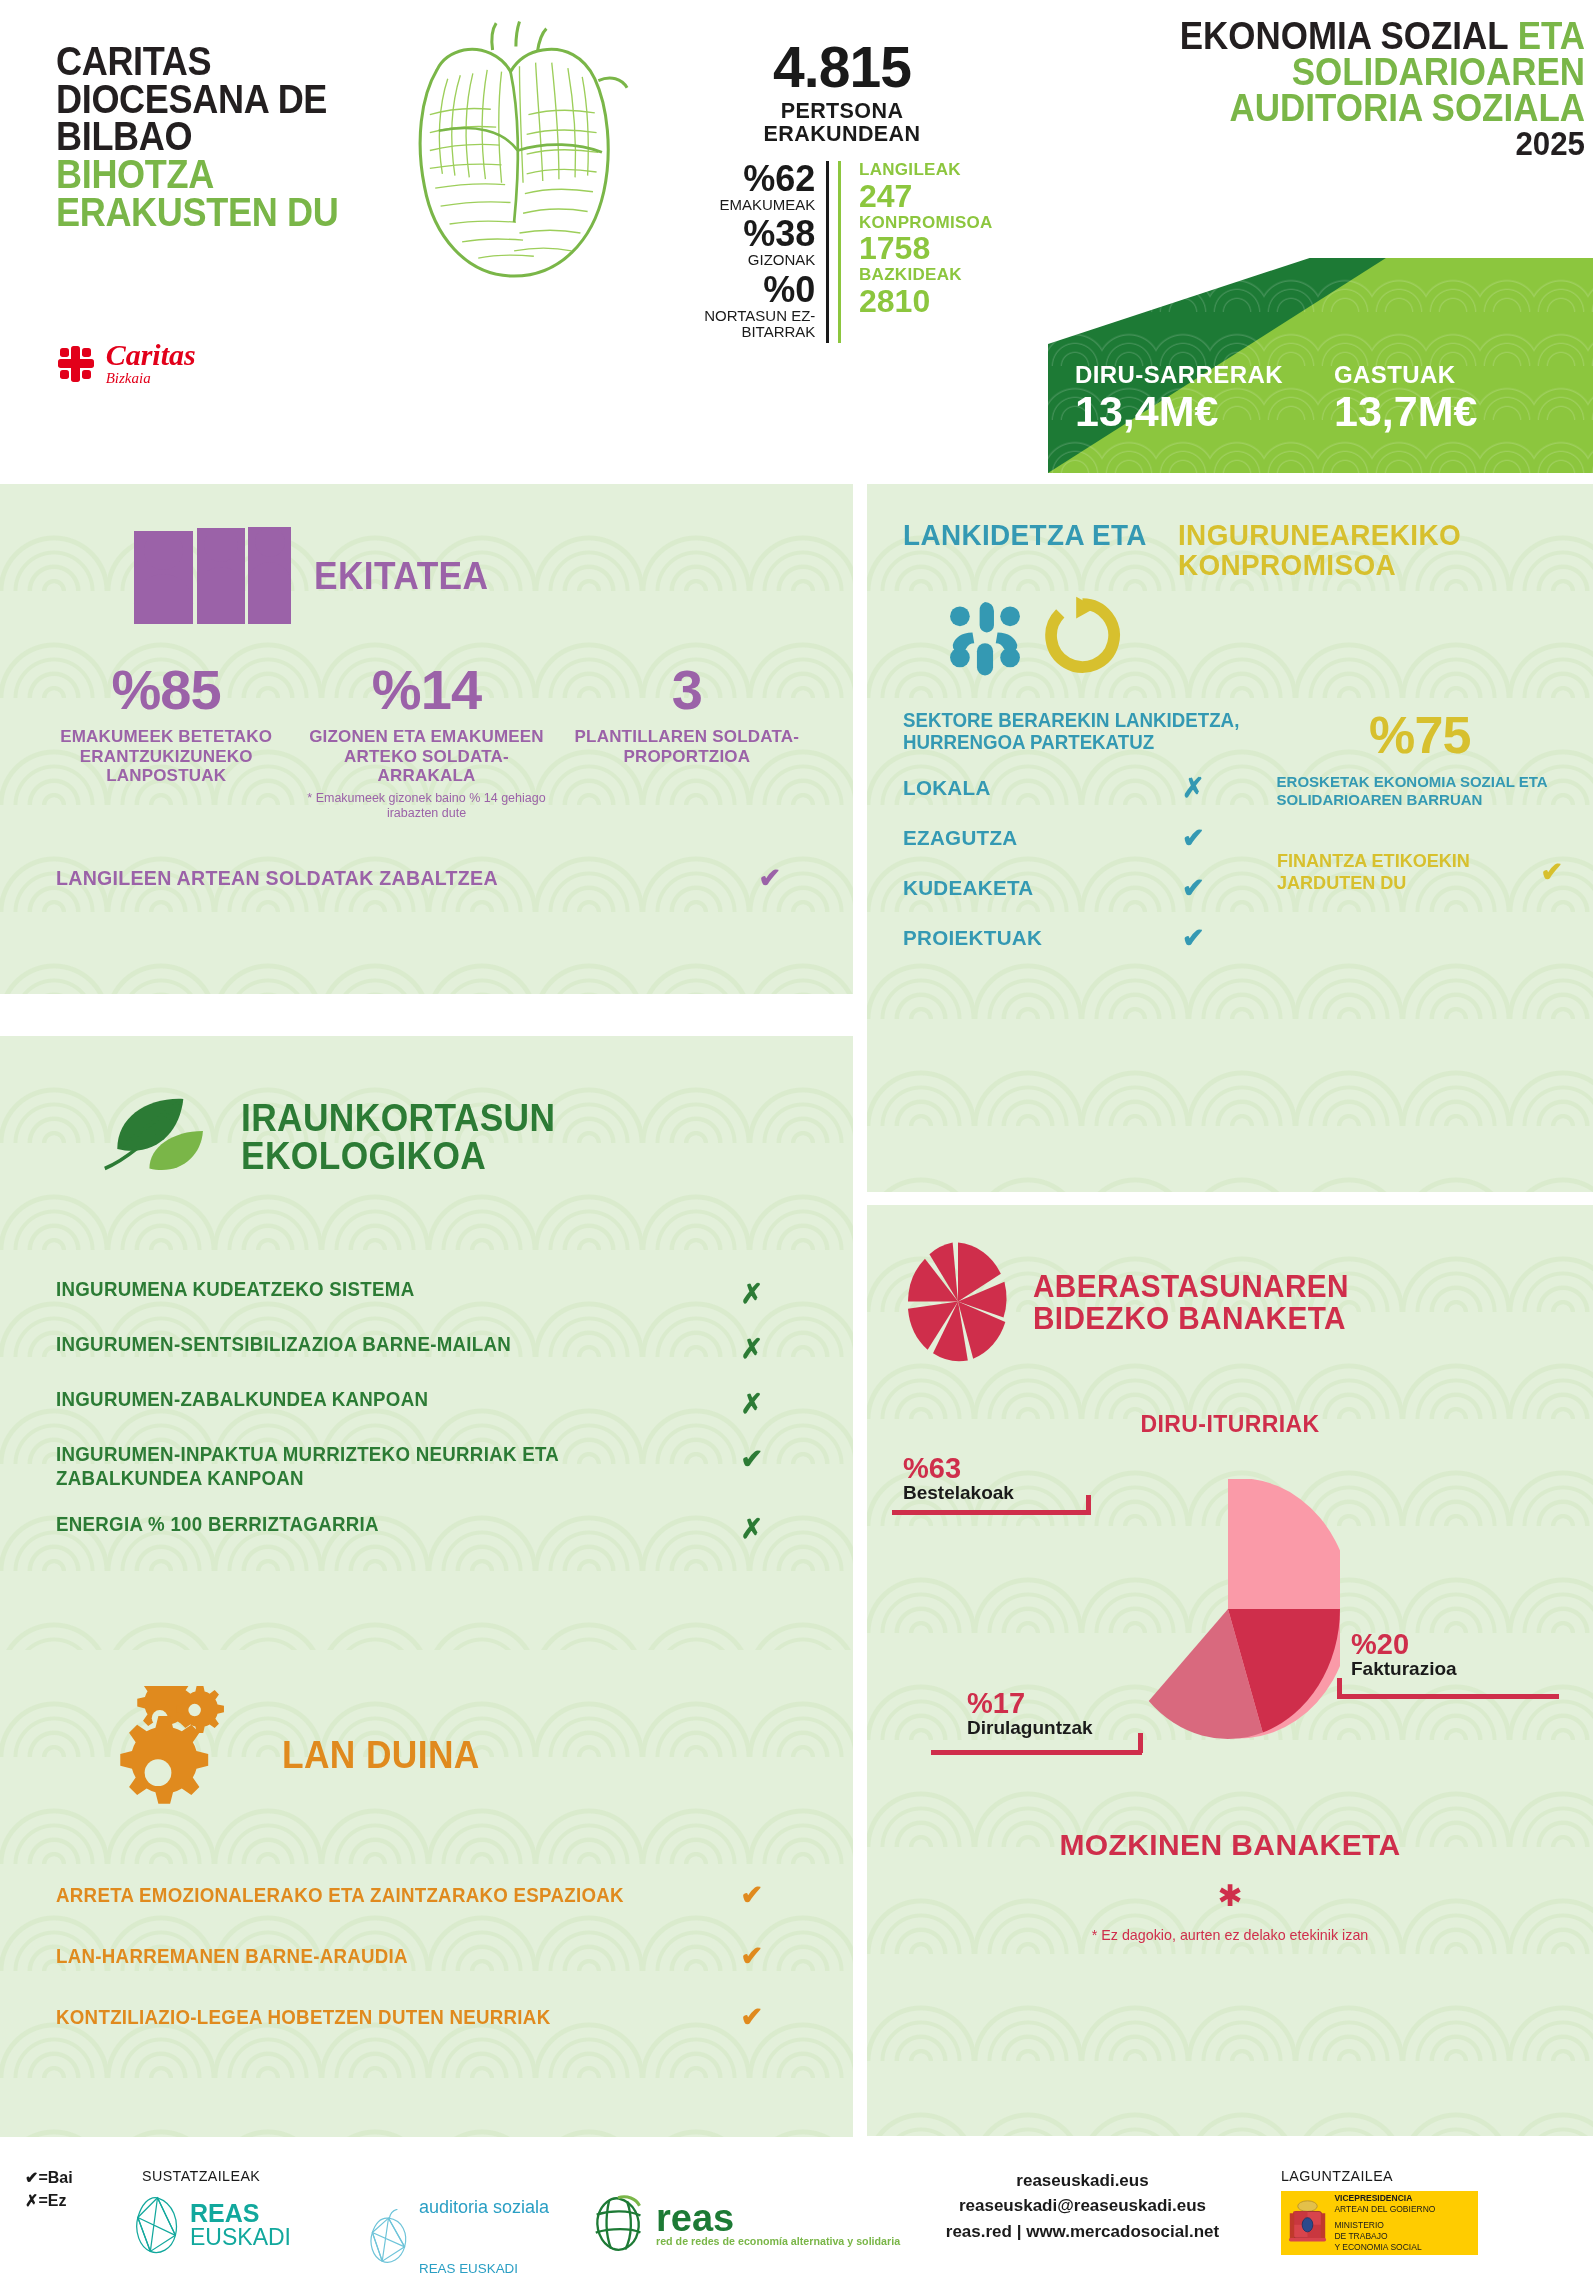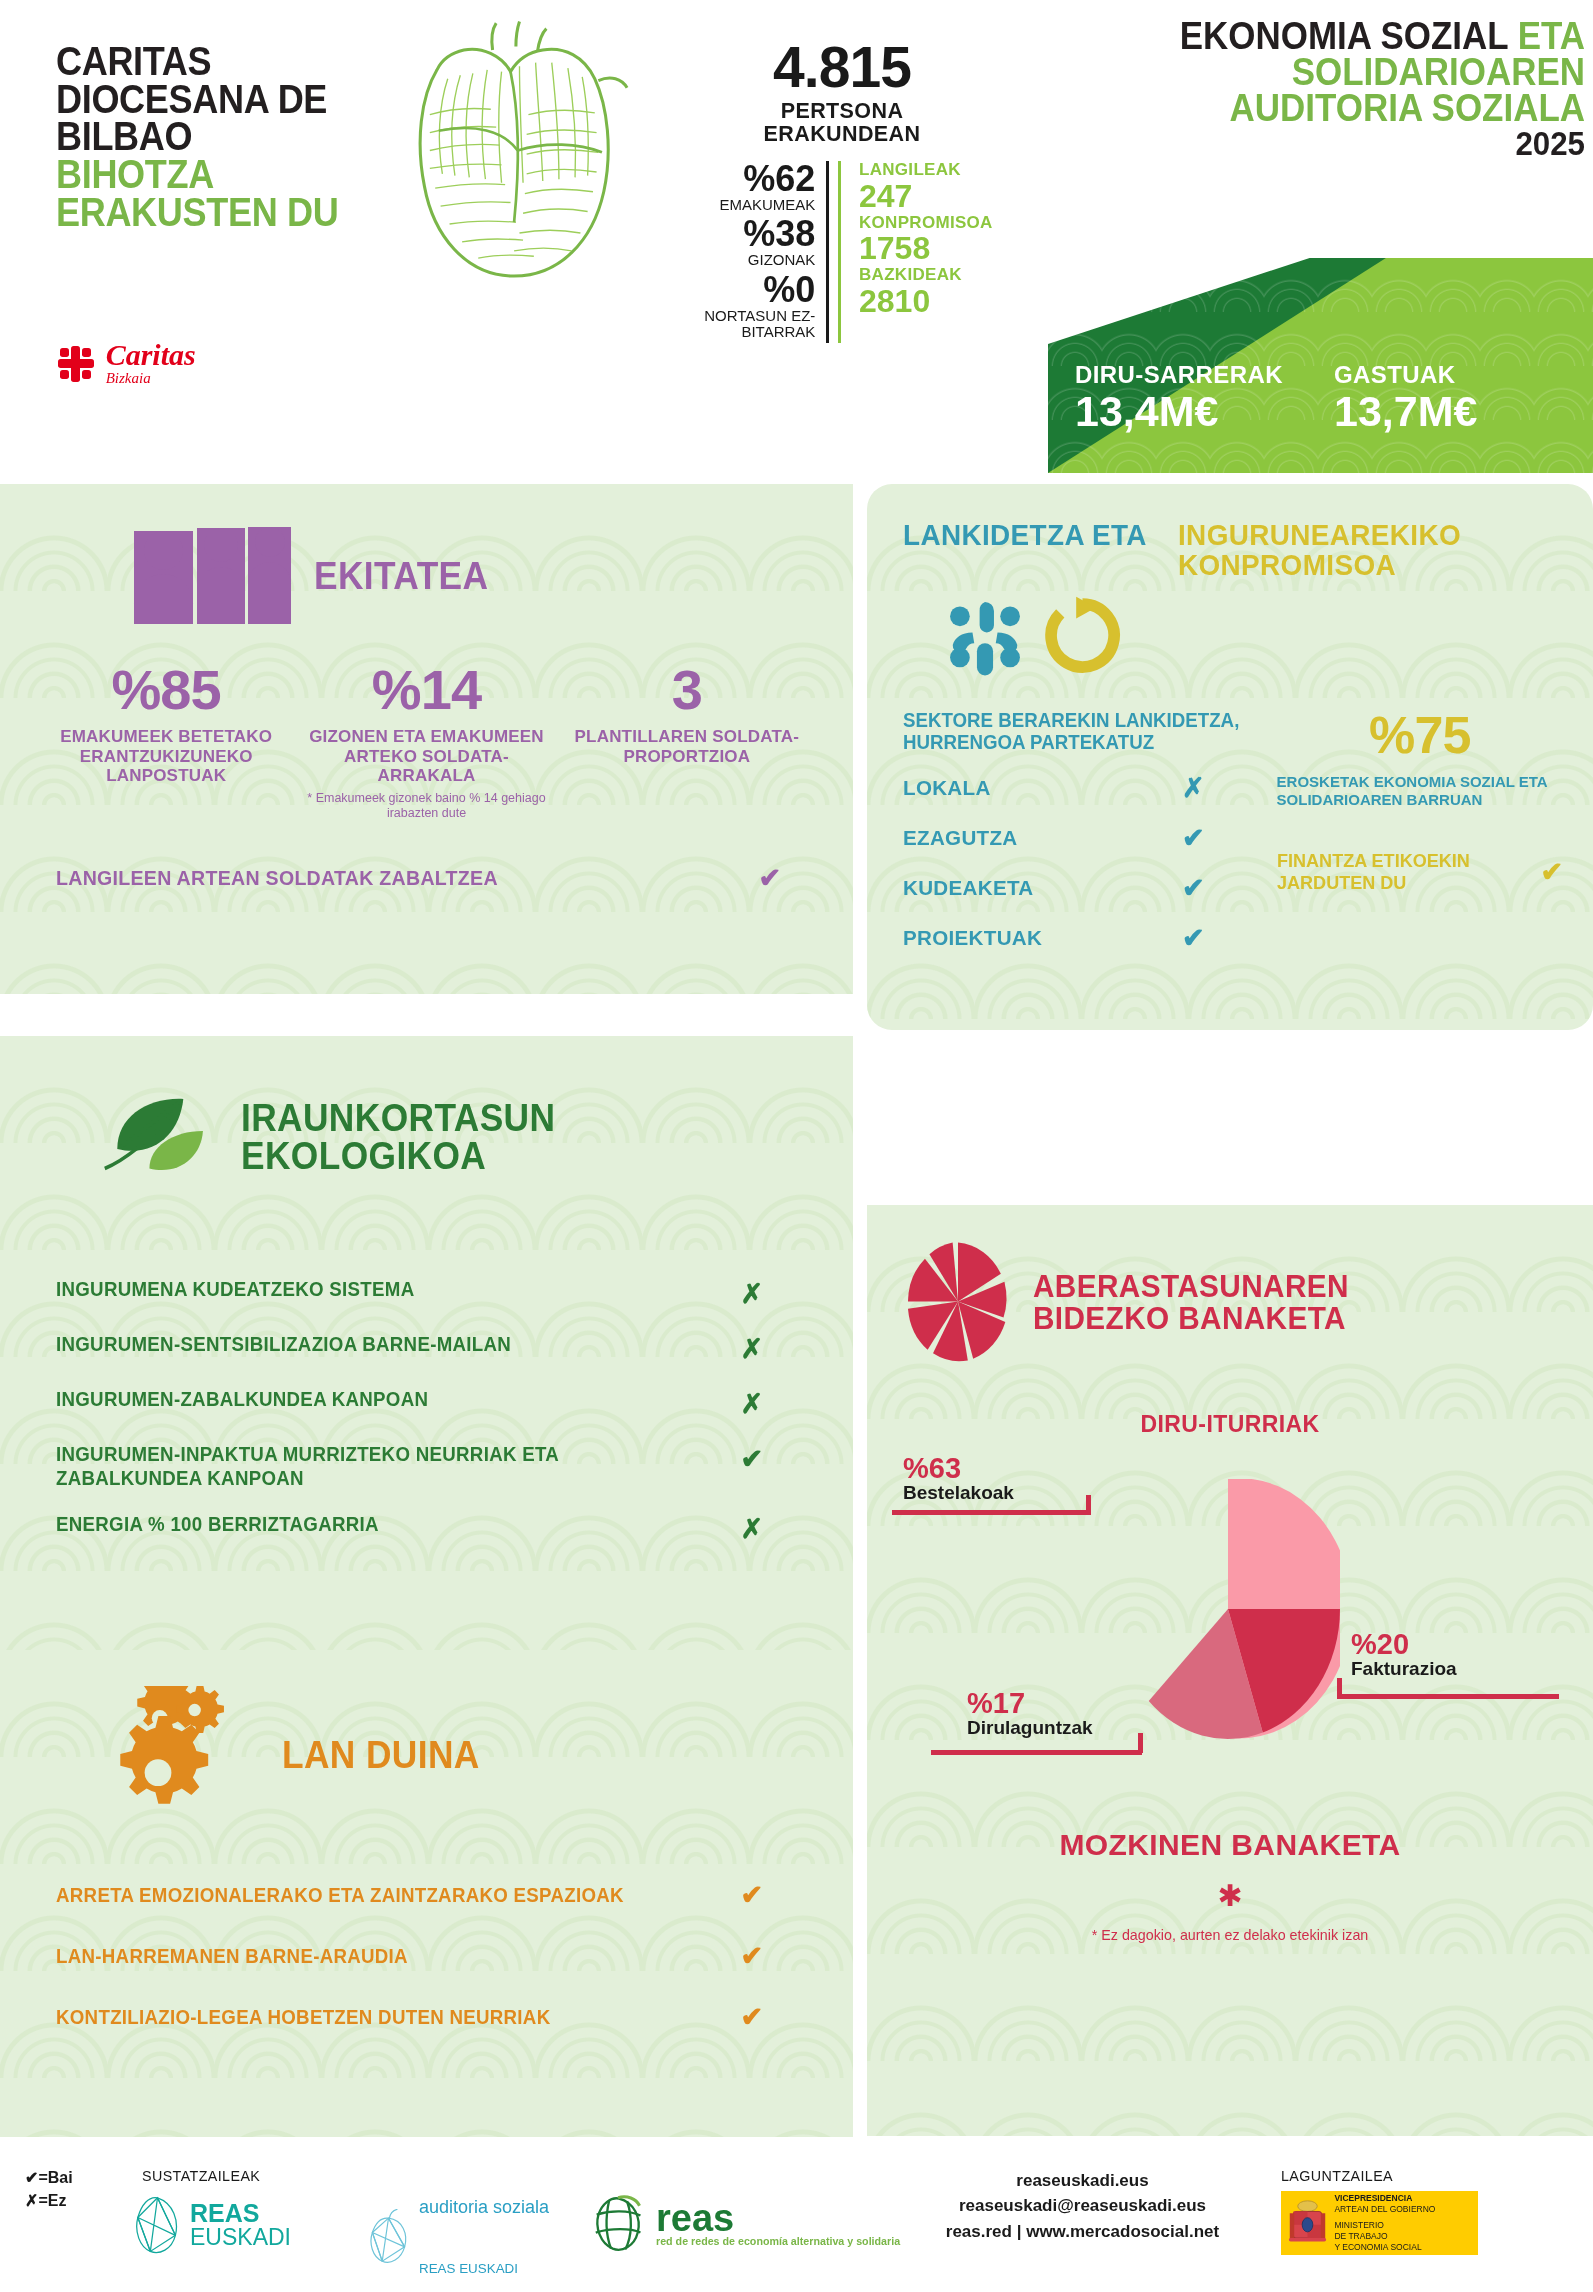--- a/index.html
+++ b/index.html
@@ -83,21 +83,21 @@
     background-image:
       radial-gradient(circle at 54px 107px, transparent 21.5px, #d3e7c4 22.4px, #d3e7c4 26px, transparent 27px),
       radial-gradient(circle at 54px 107px, transparent 36px, #d3e7c4 37px, #d3e7c4 40px, transparent 41px),
       radial-gradient(circle at 54px 107px, transparent 50px, #d3e7c4 51px, #d3e7c4 55px, transparent 56px),
       radial-gradient(circle at 54px 107px, transparent 7.2px, #d3e7c4 8px, #d3e7c4 11.6px, transparent 12.5px);
     background-size: 107px 107px;
   }
   .panel > * { position:relative; z-index:2; }
 
   .p-equity    { left: 0px;    top: 484px;  width: 853px; height: 510px; }
-  .p-collab    { left: 867px;  top: 484px;  width: 726px; height: 546px; border-radius: 25px; }
+  .p-collab    { left: 867px;  top: 484px;  width: 726px; height: 708px; }
   .p-eco       { left: 0px;    top: 1036px; width: 853px; height: 627px; }
   .p-wealth    { left: 867px;  top: 1205px; width: 726px; height: 931px; }
   .p-work      { left: 0px;    top: 1650px; width: 853px; height: 487px; }
 
   .sec-title { font-size: 38px; font-weight:bold; letter-spacing:0.4px; line-height:1.0; transform: scaleX(0.93); transform-origin:left center; }
 
   
   .eq-head { display:flex; align-items:center; gap: 23px; padding: 43px 0 0 134px; }
   .eq-people { display:flex; align-items:flex-end; gap: 3.6px; }
   .person { background:#9b62a8; }

